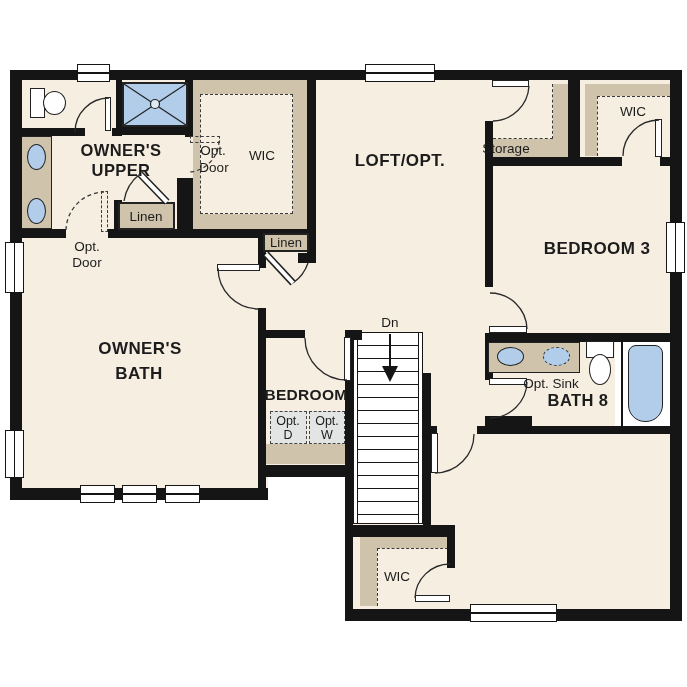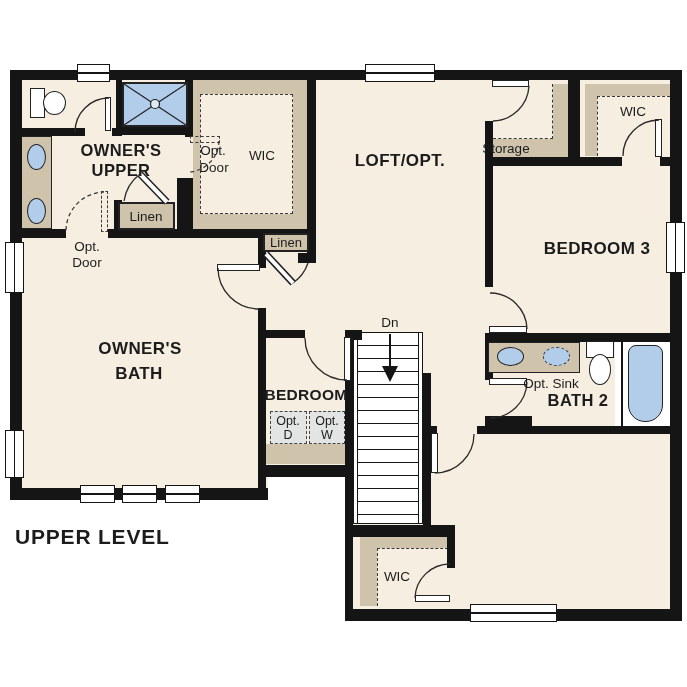--- a/index.html
+++ b/index.html
@@ -205,17 +205,16 @@
   <div class="lbl" style="left:506px;top:148px;">Storage</div>
   <div class="lbl" style="left:633px;top:111px;">WIC</div>
   <div class="lbl lbl-room" style="left:578px;top:249px;padding-left:38px;">BEDROOM 3</div>
   <div class="lbl" style="left:390px;top:322px;">Dn</div>
   <div class="lbl lbl-room-sm" style="left:306px;top:395px;">BEDROOM</div>
   <div class="lbl lbl-sm" style="left:288px;top:421px;">Opt.</div>
   <div class="lbl lbl-sm" style="left:288px;top:435px;">D</div>
   <div class="lbl lbl-sm" style="left:327px;top:421px;">Opt.</div>
   <div class="lbl lbl-sm" style="left:327px;top:435px;">W</div>
   <div class="lbl" style="left:551px;top:383px;">Opt. Sink</div>
-  <div class="lbl lbl-room" style="left:578px;top:400px;font-size:16.5px;">BATH 2</div>
+  <div class="lbl lbl-room" style="left:578px;top:400px;font-size:16.5px;">BATH 8</div>
   <div class="lbl" style="left:397px;top:576px;">WIC</div>
-  <div class="lbl-title" style="left:15px;top:525px;">UPPER LEVEL</div>
 
 </div>
 
 </body></html>

